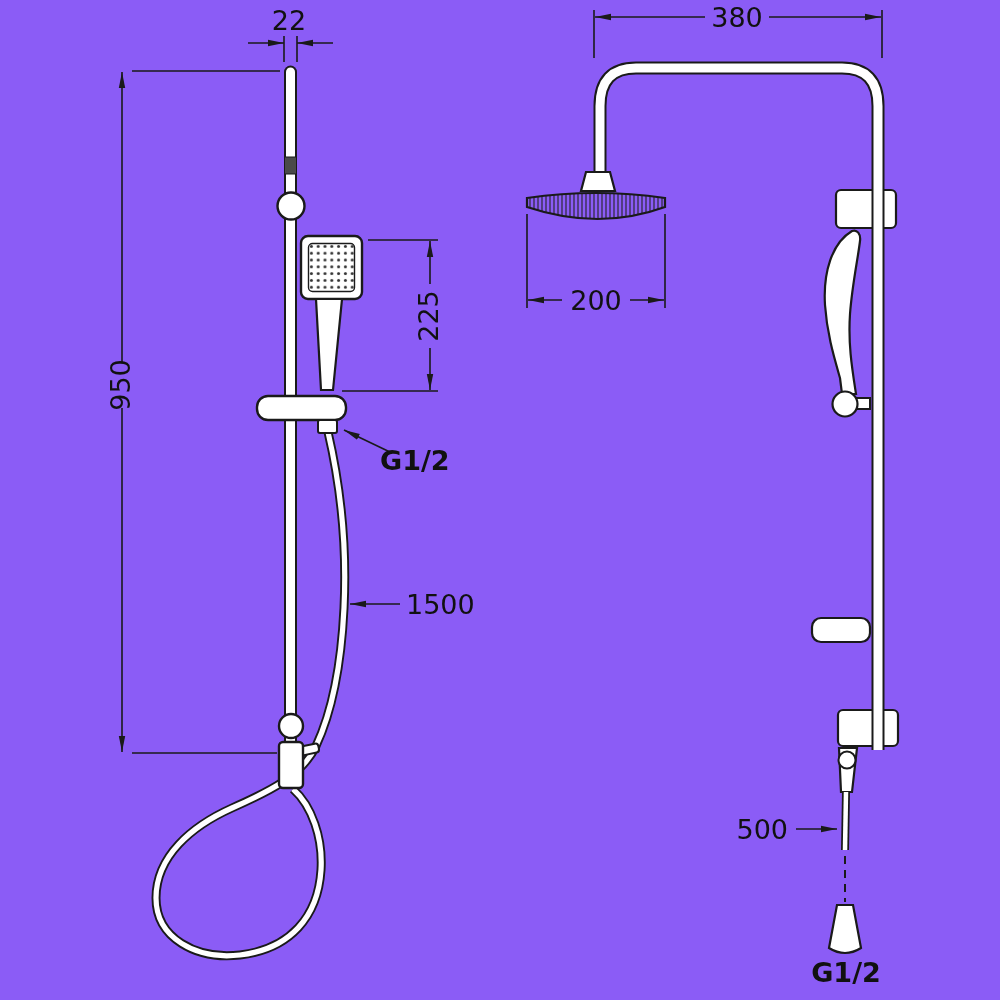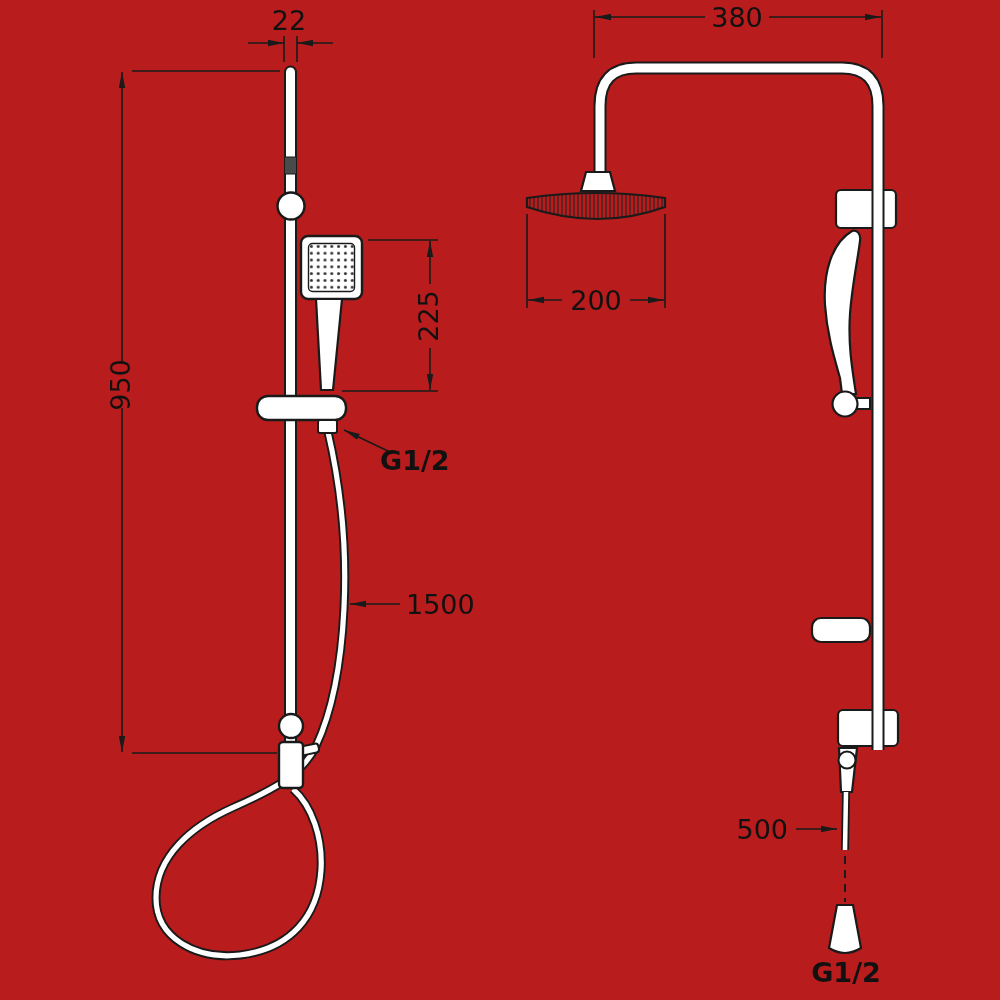--- a/index.html
+++ b/index.html
@@ -1,16 +1,16 @@
 <!DOCTYPE html>
 <html><head>
 <meta charset="utf-8">
 <style>
   html,body{margin:0;padding:0;background:#ffffff;}
-  .canvas{width:1000px;height:1000px;background:#b91c1c;position:relative;overflow:hidden;}
+  .canvas{width:1000px;height:1000px;background:#8b5cf6;position:relative;overflow:hidden;}
   svg{display:block;}
   .lbl{font-family:"DejaVu Sans", sans-serif;font-size:27px;fill:#111;stroke:none;}
   .lbl-bold{font-weight:bold;}
 </style>
 </head>
 <body>
 
 <div class="canvas">
 <svg width="1000" height="1000" viewBox="0 0 1000 1000" xmlns="http://www.w3.org/2000/svg">
   <defs>

